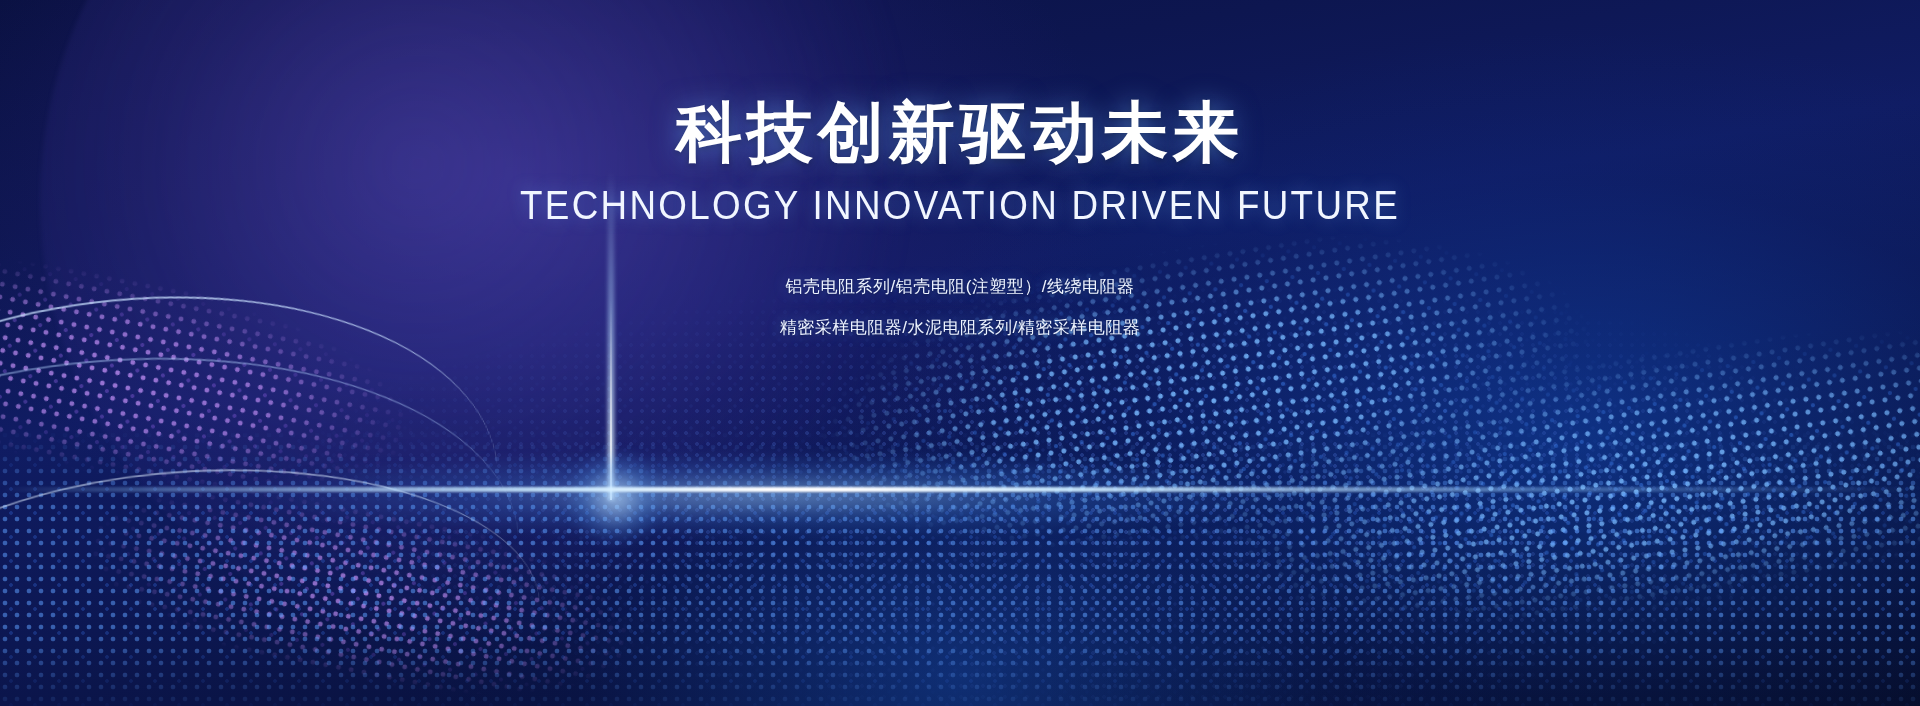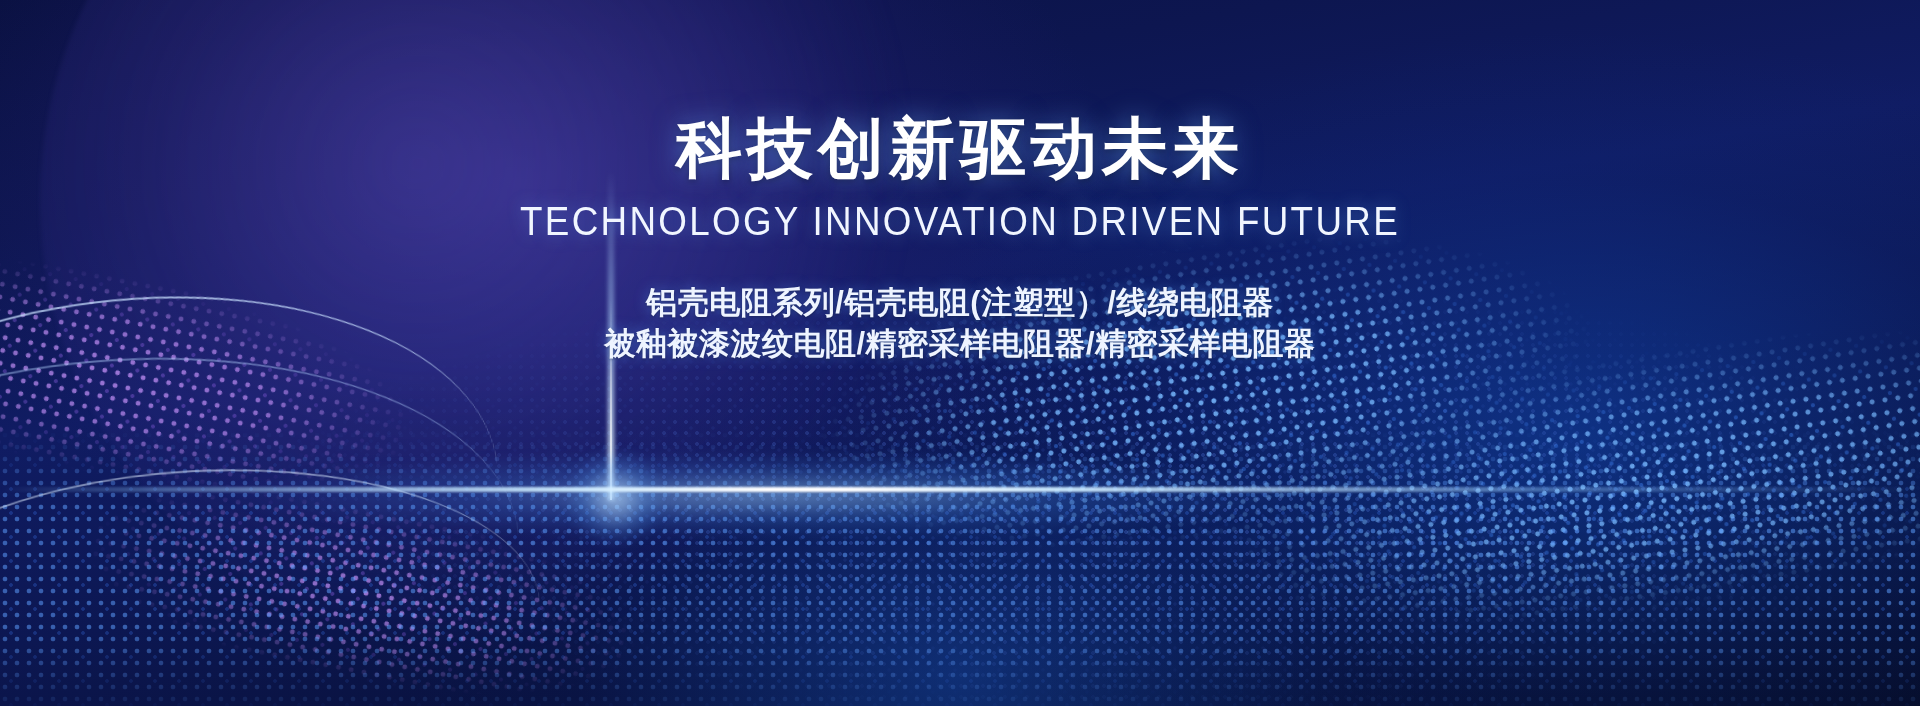--- a/index.html
+++ b/index.html
@@ -134,21 +134,21 @@
     border-top:2px solid rgba(200,225,255,0.75);
     border-left:1px solid rgba(160,200,255,0.25);
     filter: blur(.7px);
   }
   .streak.s1{ left:-260px; top:300px; width:760px; height:420px; transform:rotate(-7deg); }
   .streak.s2{ left:-300px; top:360px; width:820px; height:420px; transform:rotate(-5deg); border-top-color:rgba(180,210,255,0.45); }
   .streak.s3{ left:-140px; top:470px; width:680px; height:300px; transform:rotate(-3deg); border-top-color:rgba(220,235,255,0.55); }
 
   
   .content{
-    position:absolute; left:0; right:0; top:16px;
+    position:absolute; left:0; right:0; top:0;
     text-align:center;
     z-index:5;
   }
   .title{
     margin-top:96px;
     font-size:66px;
     font-weight:700;
     letter-spacing:5px;
     color:#ffffff;
     line-height:1.1;
@@ -158,22 +158,22 @@
     margin-top:14px;
     font-size:40px;
     font-weight:300;
     letter-spacing:2.5px;
     color:#f1f6ff;
     transform: scaleX(0.92);
     text-shadow:0 0 18px rgba(110,175,255,0.45);
   }
   .desc{
     margin-top:38px;
-    font-size:31px;
-    font-weight:700;
+    font-size:17px;
+    font-weight:400;
     line-height:41px;
     color:#eef4ff;
     letter-spacing:.5px;
     text-shadow:0 0 14px rgba(90,160,255,0.45), 0 1px 3px rgba(0,0,0,0.4);
   }
   .desc div{ white-space:nowrap; }
 </style>
 </head>
 <body>
 
@@ -196,17 +196,17 @@
   <div class="shaft-burst"></div>
   <div class="beam"></div>
 
   <div class="content">
     <h1 class="title">科技创新驱动未来</h1>
 
     <div class="subtitle">TECHNOLOGY INNOVATION DRIVEN FUTURE</div>
 
     <div class="desc">
       <div>铝壳电阻系列/铝壳电阻(注塑型）/线绕电阻器</div>
-      <div>被釉被漆波纹电阻/精密采样电阻器/精密采样电阻器</div>
+      <div>精密采样电阻器/水泥电阻系列/精密采样电阻器</div>
     </div>
   </div>
 
 </div>
 
 </body></html>

